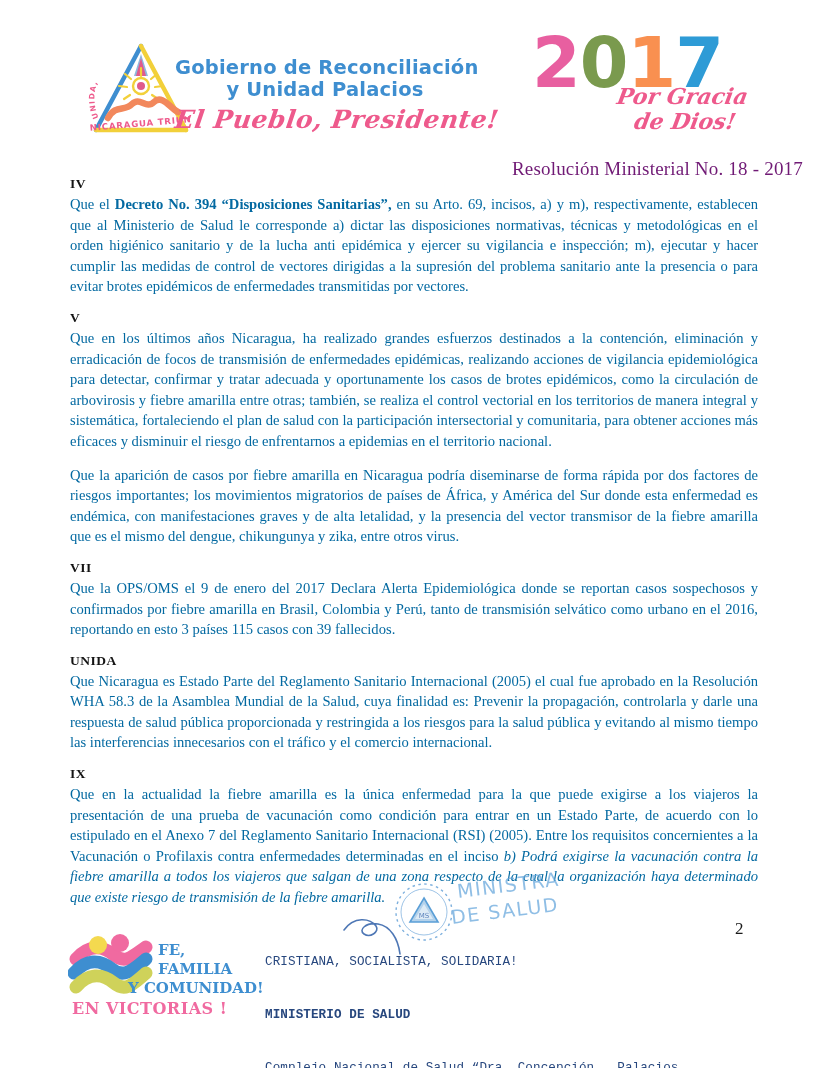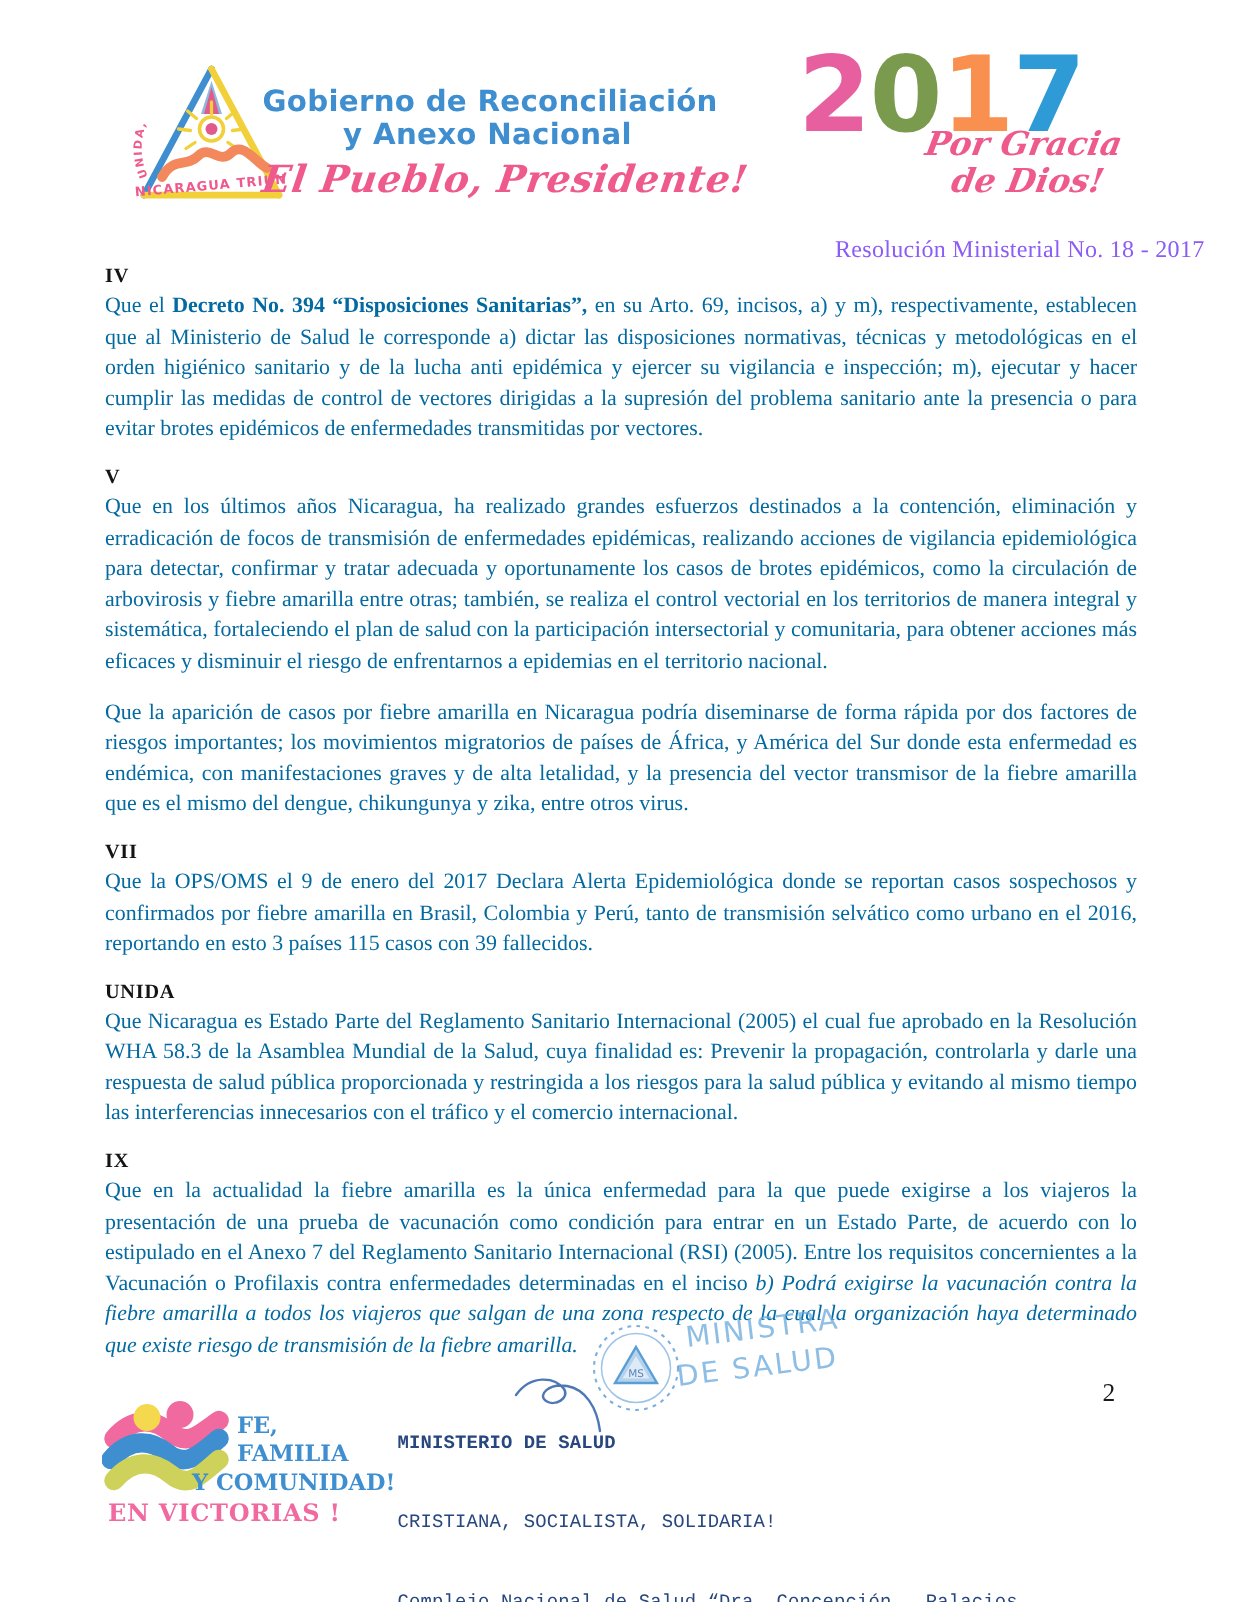--- a/index.html
+++ b/index.html
@@ -125,22 +125,22 @@
     white-space: nowrap;
   }
   .por-gracia .l2 { display:block; padding-left: 14px; }
 
   
   .res-number {
     position: absolute;
     right: 22px;
     top: 158px;
     font-family: "Liberation Serif", serif;
-    font-size: 16px;
-    color: #8b5cf6;
+    font-size: 19px;
+    color: #701a75;
     letter-spacing: 0.2px;
   }
 
   
   .doc-body {
     position: absolute;
     left: 70px;
     top: 176px;
     width: 688px;
   }
@@ -258,21 +258,21 @@
 
         <path id="arcTriunfa" d="M6 93 L112 84" fill="none" stroke="none"></path>
         <text font-family="DejaVu Sans, sans-serif" font-size="8.6" font-weight="bold" fill="#ee5a8c" letter-spacing="0.8">
           <textPath href="#arcTriunfa" startOffset="2%">NICARAGUA TRIUNFA!</textPath>
         </text>
       </svg>
     </div>
 
     <div class="gov-wordmark">
       <div class="gov-line">Gobierno de Reconciliación</div>
-      <div class="gov-line">y Anexo Nacional</div>
+      <div class="gov-line">y Unidad Palacios</div>
       <div class="gov-script">El Pueblo, Presidente!</div>
     </div>
 
     <div class="year-block">
       <div class="year-digits">
         <span class="d2">2</span><span class="d0">0</span><span class="d1">1</span><span class="d7">7</span>
       </div>
       <div class="por-gracia">
         <span>Por Gracia</span>
         <span class="l2">de Dios!</span>
@@ -355,22 +355,22 @@
         <circle cx="52" cy="10" r="9" fill="#f06aa0"></circle>
 
         <text x="90" y="22" font-family="DejaVu Serif, serif" font-weight="bold" font-size="15" fill="#3e8ed0">FE,</text>
         <text x="90" y="41" font-family="DejaVu Serif, serif" font-weight="bold" font-size="15" fill="#3e8ed0">FAMILIA</text>
         <text x="60" y="60" font-family="DejaVu Serif, serif" font-weight="bold" font-size="15" fill="#3e8ed0">Y COMUNIDAD!</text>
         <text x="4" y="81" font-family="DejaVu Serif, serif" font-weight="bold" font-size="16" fill="#f06aa0" letter-spacing="0.5">EN VICTORIAS !</text>
       </svg>
     </div>
 
     <div class="footer-text">
+      <span class="fl">CRISTIANA, SOCIALISTA, SOLIDARIA!</span>
       <span class="fl bold">MINISTERIO DE SALUD</span>
-      <span class="fl">CRISTIANA, SOCIALISTA, SOLIDARIA!</span>
       <span class="fl">Complejo Nacional de Salud “Dra. Concepción   Palacios,</span>
       
       
     </div>
 
     <div class="page-num">2</div>
   </div>
 
 </div>
 

